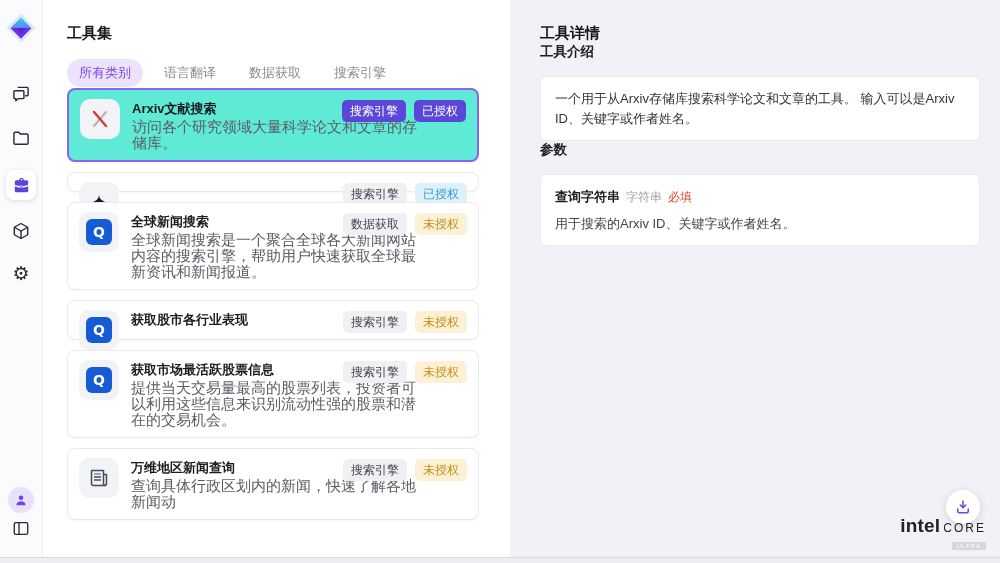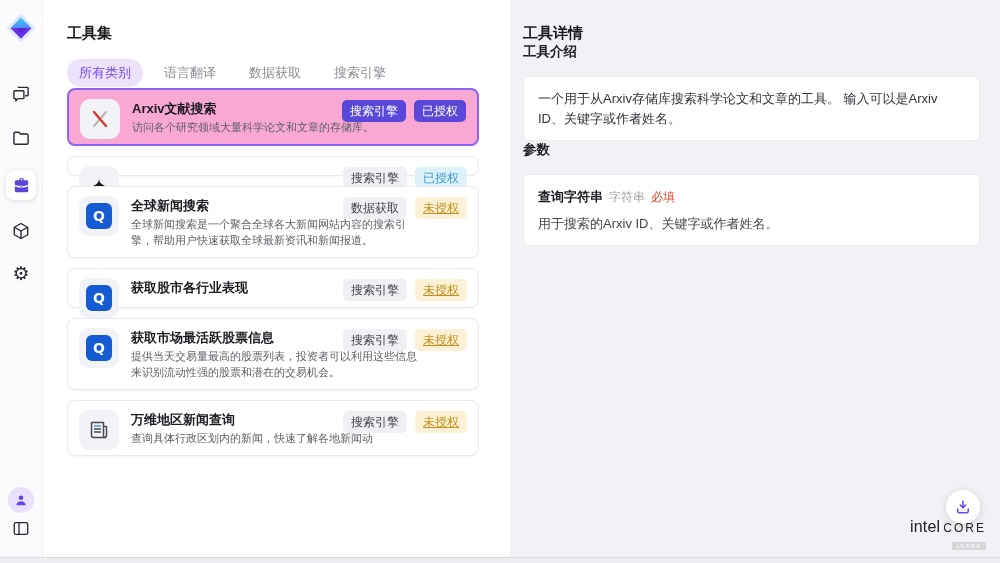--- a/index.html
+++ b/index.html
@@ -25,67 +25,67 @@
   .panel-title { position:absolute; left:23px; top:24px; font-size:15px; font-weight:bold; }
   #tabs { position:absolute; left:23px; top:59px; display:flex; gap:9px; }
   .tab { font-size:13px; color:#8b8b95; padding:5px 12px; border-radius:15px; cursor:pointer; white-space:nowrap; }
   .tab.active { background:#ece3fb; color:#7a45ea; }
 
   #tool-list { position:absolute; left:23px; top:88px; width:412px; bottom:8px;
     overflow:hidden; display:flex; flex-direction:column; gap:10px; }
   .tool-card { position:relative; flex-shrink:0; background:#fff;
     border:1px solid #e9e9ee; border-radius:8px; padding:9px 11px;
     box-shadow:0 1px 2px rgba(20,20,40,.04); cursor:pointer; }
-  .tool-card.selected { background:#f9a8d4; border:2px solid #8a63f0; }
+  .tool-card.selected { background:#5eead4; border:2px solid #8a63f0; }
   .tool-icon { position:absolute; left:11px; top:9px; width:40px; height:40px;
     border-radius:10px; background:#f2f3f6; display:flex; align-items:center; justify-content:center; }
   .tool-main { margin-left:52px; }
   .tool-title { font-size:13px; font-weight:bold; color:#1b1b22; line-height:20px; }
-  .tool-desc { font-size:11px; color:#5c5c66; line-height:16px; width:296px; }
+  .tool-desc { font-size:15px; color:#5c5c66; line-height:16px; width:296px; }
   .tool-badges { position:absolute; top:10px; right:11px; display:flex; gap:8px; }
   .badge { font-size:12px; line-height:1; padding:5px 8px; border-radius:5px; white-space:nowrap; }
   .badge.solid-purple { background:#5a46d7; color:#fff; }
   .badge.gray  { background:#f0f0f4; color:#45454e; }
   .badge.blue  { background:#dcf1fa; color:#3a9ad0; }
-  .badge.amber { background:#fcf1d4; color:#c28f1d;text-decoration:underline; }
+  .badge.amber { background:#fcf1d4; color:#c28f1d; }
 
   .tavily-star { font-size:18px; color:#17161c; line-height:1; font-family:"DejaVu Sans",sans-serif; }
   .juhe-sq { width:26px; height:26px; background:#155bd4; border-radius:6px;
     display:flex; align-items:center; justify-content:center;
     color:#fff; font-weight:bold; font-size:14px; font-family:"DejaVu Sans",sans-serif; }
 
   
   #list-scrollbar { position:absolute; right:11px; top:88px; bottom:9px; width:14px;
     background:#fafafa; border-radius:2px; }
   .sb-arrow { position:absolute; left:0; width:100%; height:12px; font-size:7px;
     color:#6b6b70; text-align:center; line-height:12px; cursor:pointer; }
   .sb-arrow.up { top:0; } .sb-arrow.down { bottom:0; }
   #sb-thumb { position:absolute; left:2px; top:13px; width:10px; height:176px;
     background:#c5c6ca; border-radius:2px; cursor:pointer; }
 
   
   #detail-panel { position:absolute; left:510px; top:0; width:490px; height:100%;
-    background:#f1f2f5; padding:24px 20px 0 13px; }
+    background:#f1f2f5; padding:24px 20px 0 30px; }
   .detail-title { font-size:15px; font-weight:bold; }
   .section-heading { font-size:13.5px; font-weight:bold; color:#202027; }
   .white-card { margin-top:15px; background:#fff; border:1px solid #ececf0;
     border-radius:6px; padding:12px 14px; }
   .intro-text { font-size:13px; color:#33333b; line-height:1.5; }
   .param-name { font-size:13px; font-weight:bold; color:#1b1b22; }
   .param-type { font-size:12px; color:#9a9aa2; margin-left:6px; }
   .param-required { font-size:12px; color:#e0472e; margin-left:6px; }
   .param-desc { font-size:13px; color:#44444c; margin-top:9px; }
 
   
   #download-fab { position:absolute; right:20px; bottom:39px; width:34px; height:34px;
     border-radius:50%; background:#fff; box-shadow:0 2px 8px rgba(0,0,0,.14);
     display:flex; align-items:center; justify-content:center; cursor:pointer; z-index:20; }
   #intel-brand { position:absolute; right:14px; bottom:12px; z-index:20; text-align:right;
     line-height:1; user-select:none; }
-  .intel-word { font-size:16px; font-weight:normal; color:#222226; letter-spacing:.2px; }
+  .intel-word { font-size:19px; font-weight:bold; color:#222226; letter-spacing:.2px; }
   .core-word { font-size:12px; color:#222226; letter-spacing:2px; margin-left:3px; }
   .ultra-badge { display:inline-block; background:#d7d7da; color:#fff; font-size:6px;
     padding:1px 5px; border-radius:1px; margin-top:2px; letter-spacing:1px; }
   #bottom-strip { position:absolute; left:0; right:0; bottom:0; height:6px;
     background:#eceef2; border-top:1px solid #d8dbe0; z-index:40; }
 </style>
 </head>
 <body>
 
 <div id="sidebar">

